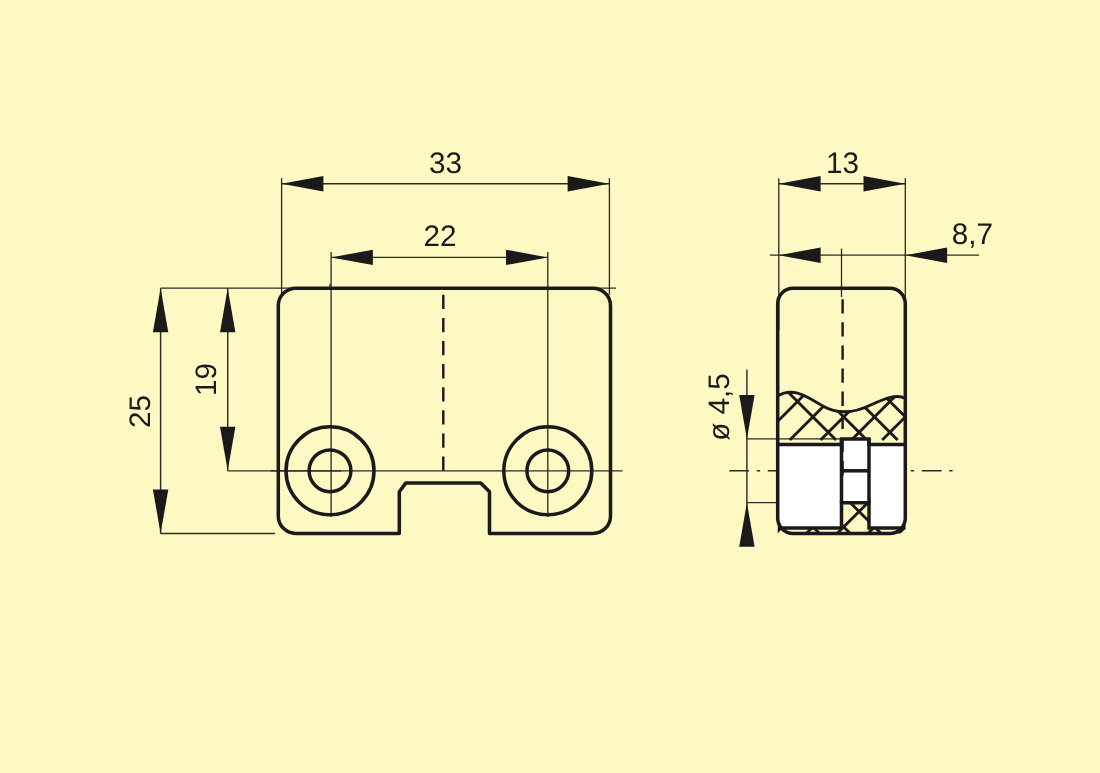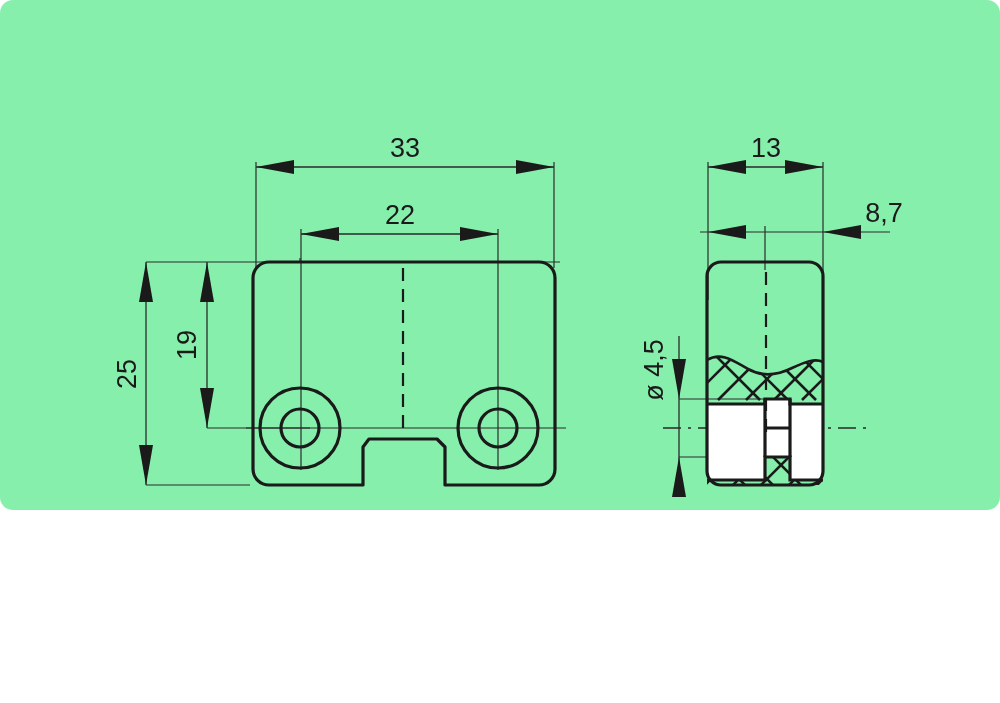--- a/index.html
+++ b/index.html
@@ -7,24 +7,23 @@
     margin: 0;
     padding: 0;
     background: #ffffff;
   }
   body {
     font-family: "Liberation Sans", sans-serif;
   }
   #drawing-root {
     position: relative;
     width: 1000px;
-    height: 510px;
-    background: #86efac;
+    height: 703px;
+    background: #fef9c3;
     overflow: hidden;
-    border-radius: 13px;
   }
   svg#cad {
     display: block;
     width: 1000px;
     height: 703px;
   }
   .dim-text {
     font-family: "Liberation Sans", sans-serif;
     font-size: 27px;
     fill: #1a1a1a;

